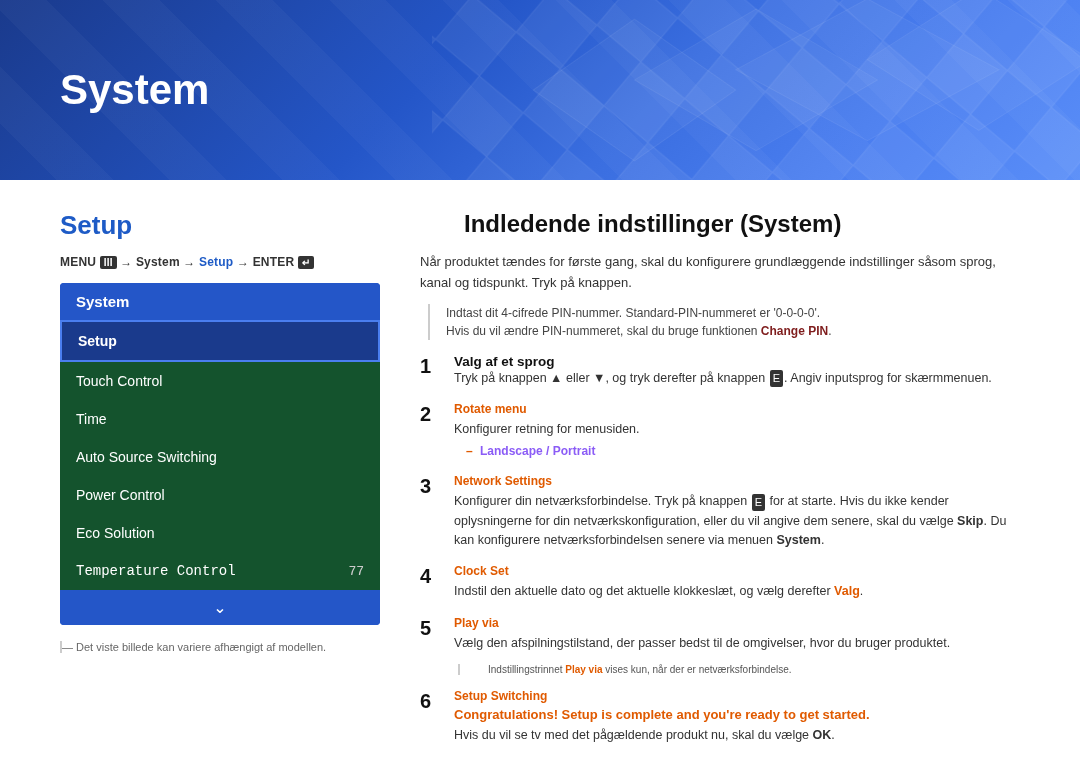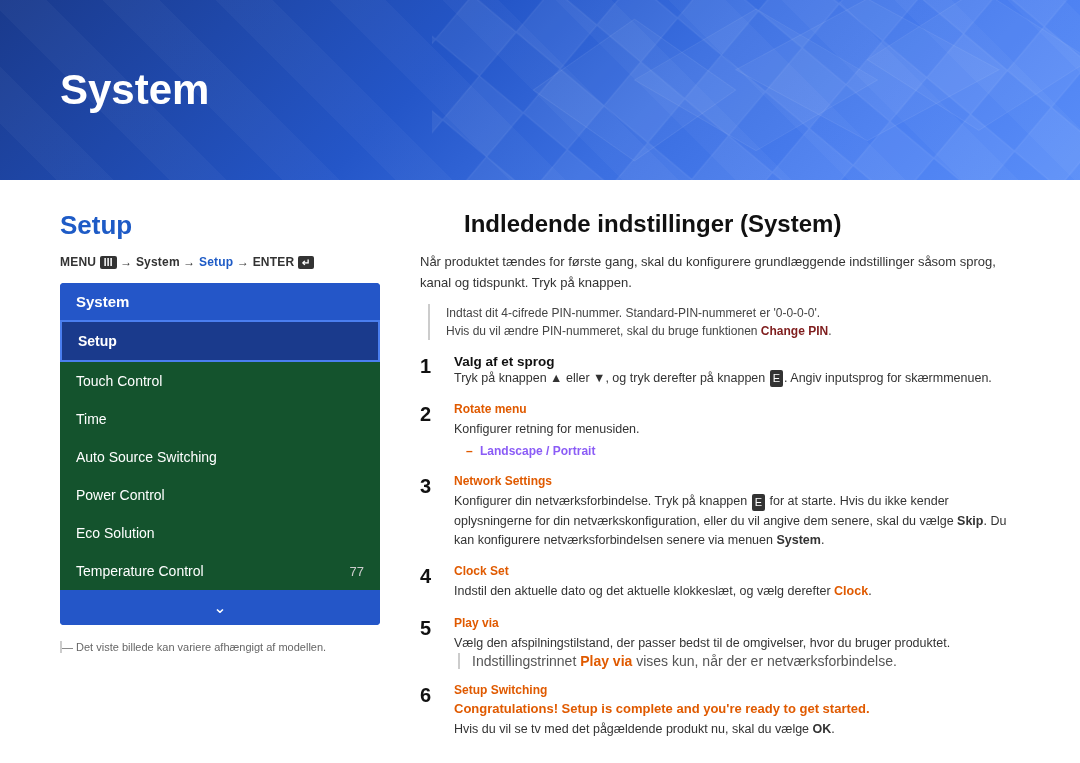--- a/index.html
+++ b/index.html
@@ -106,20 +106,21 @@
     .menu-item.active {
       background: #1a3a8c;
       border: 2px solid #4a7ef0;
       color: white;
       font-weight: 600;
     }
     .menu-item-row {
       display: flex;
       justify-content: space-between;
       align-items: center;
+      font-family: Liberation Mono, monospace;
     }
     .menu-item-number {
       color: #ccc;
       font-size: 13px;
     }
     .chevron-down {
       text-align: center;
       padding: 8px;
       color: white;
       font-size: 16px;
@@ -226,24 +227,24 @@
       color: #e05a00;
       font-weight: 700;
     }
     .congratulations {
       font-size: 13px;
       font-weight: 700;
       color: #e05a00;
       margin-bottom: 4px;
     }
     .step-note {
-      font-size: 14px;
+      font-size: 10px;
       color: #555;
-      padding-left: 12px;
-      margin-top: 0;
+      padding-left: 28px;
+      margin-top: 11px;
       border-left: 2px solid #ccc;
       margin-left: 4px;
     }
     .step-note .red {
       color: #e05a00;
       font-weight: 600;
     }
     .icon-inline {
       display: inline-block;
       font-size: 11px;
@@ -362,21 +363,21 @@
             Konfigurer din netværksforbindelse. Tryk på knappen <span class="icon-inline">E</span> for at starte. Hvis du ikke kender oplysningerne for din netværkskonfiguration, eller du vil angive dem senere, skal du vælge <span class="bold-link">Skip</span>. Du kan konfigurere netværksforbindelsen senere via menuen <span class="bold-link">System</span>.
           </div>
         </div>
       </div>
 
       <div class="step">
         <div class="step-number">4</div>
         <div class="step-content">
           <div class="step-heading">Clock Set</div>
           <div class="step-text">
-            Indstil den aktuelle dato og det aktuelle klokkeslæt, og vælg derefter <span class="red">Clock</span>.
+            Indstil den aktuelle dato og det aktuelle klokkeslæt, og vælg derefter <span class="red">Valg</span>.
           </div>
         </div>
       </div>
 
       <div class="step">
         <div class="step-number">5</div>
         <div class="step-content">
           <div class="step-heading">Play via</div>
           <div class="step-text">Vælg den afspilningstilstand, der passer bedst til de omgivelser, hvor du bruger produktet.</div>
           <div class="step-note">

